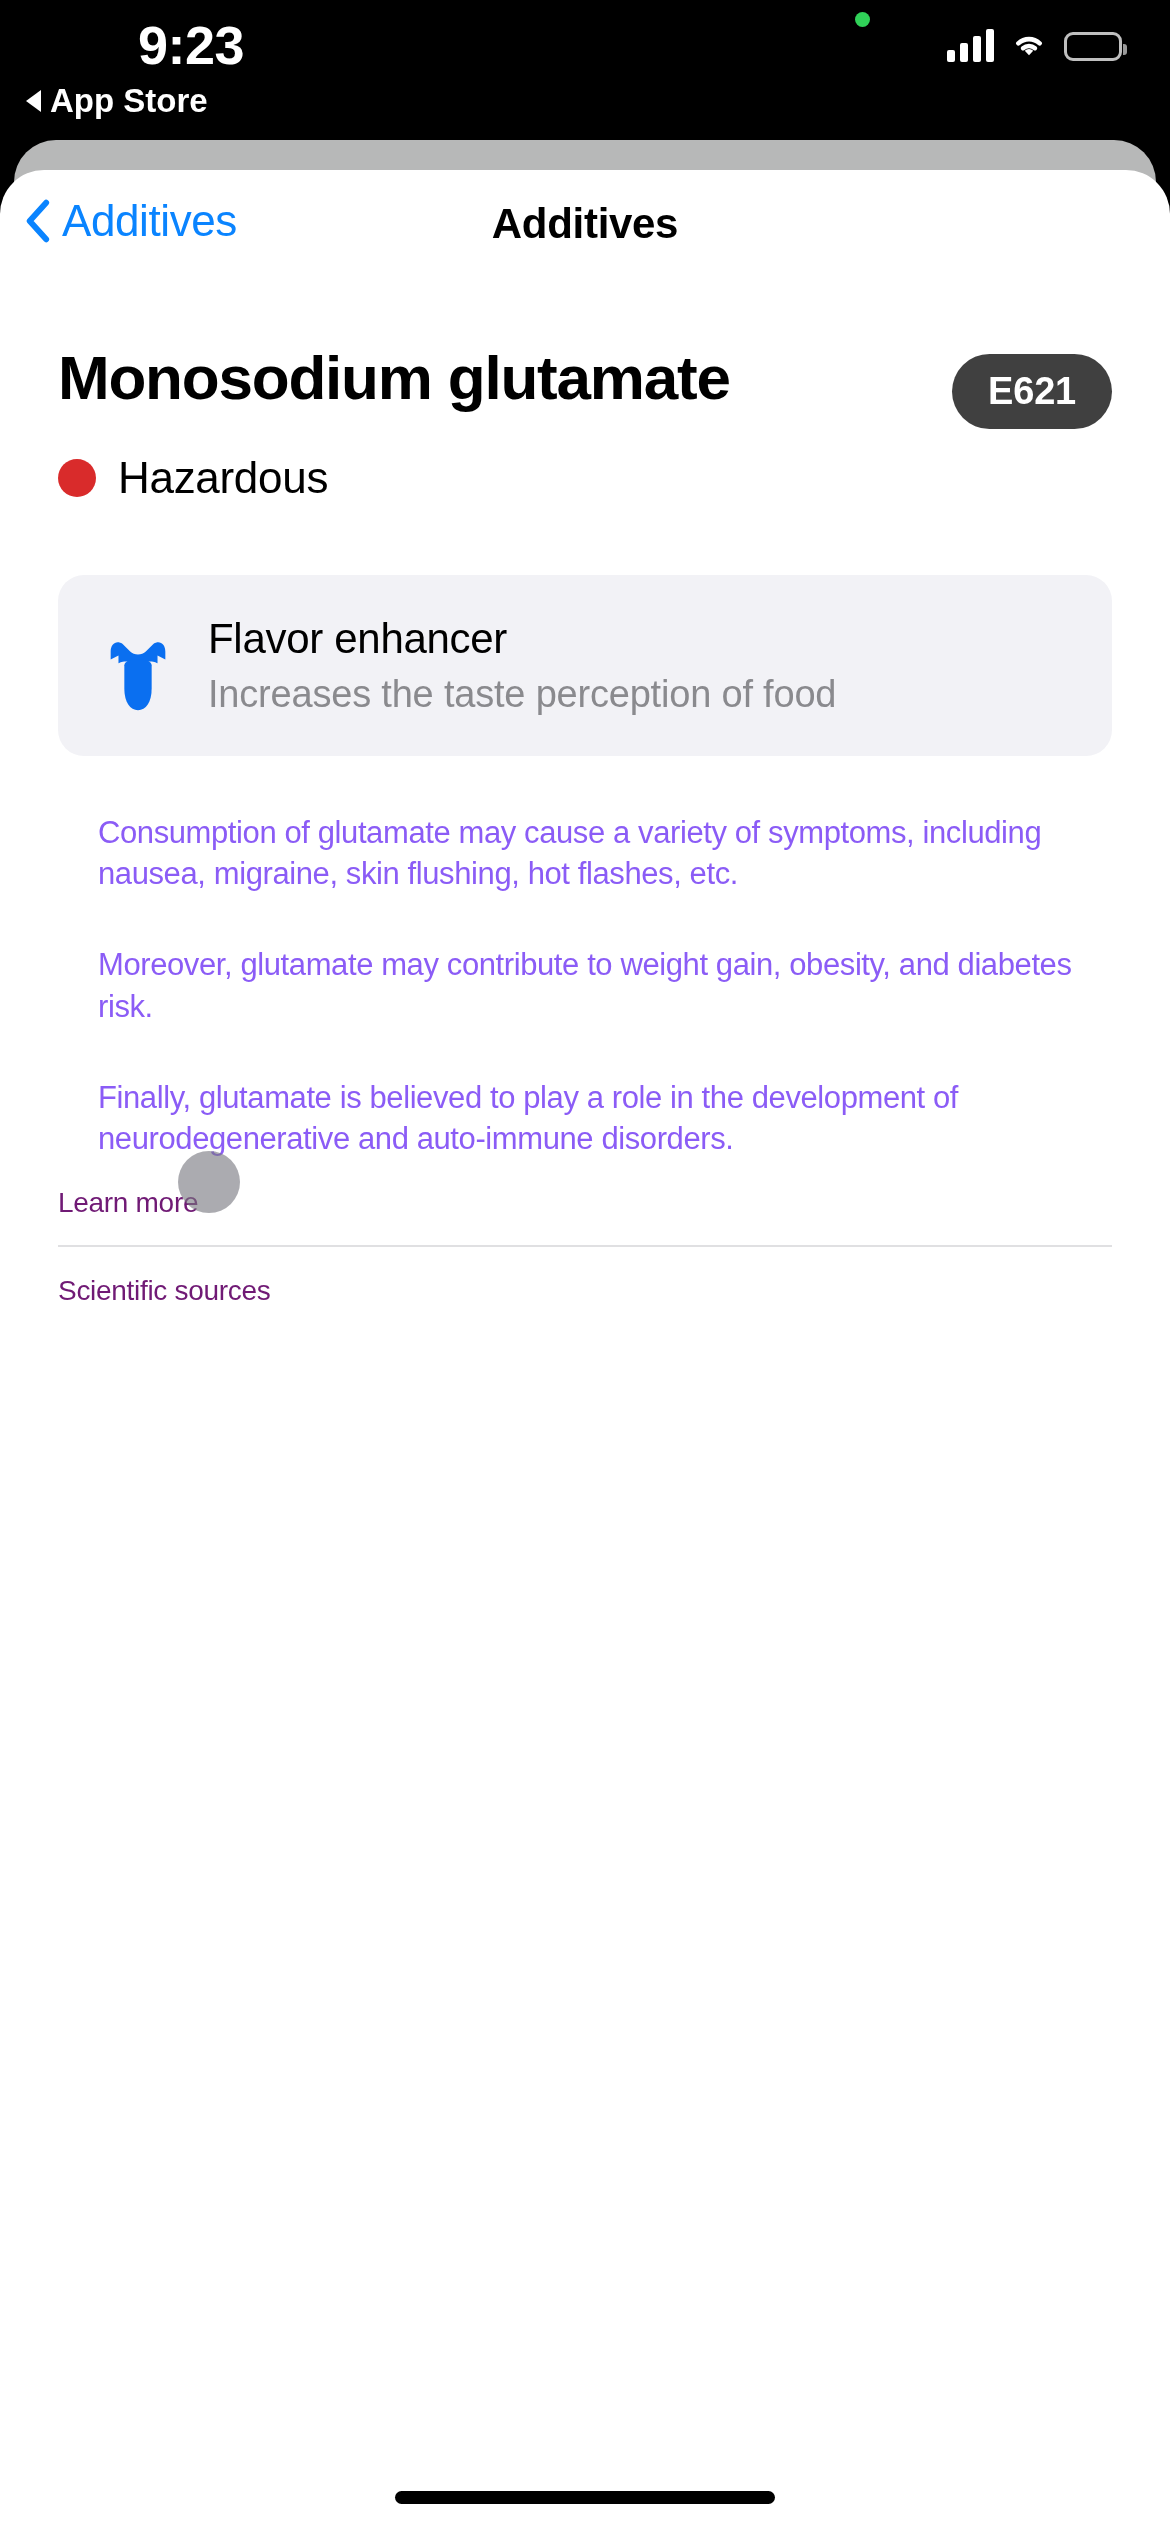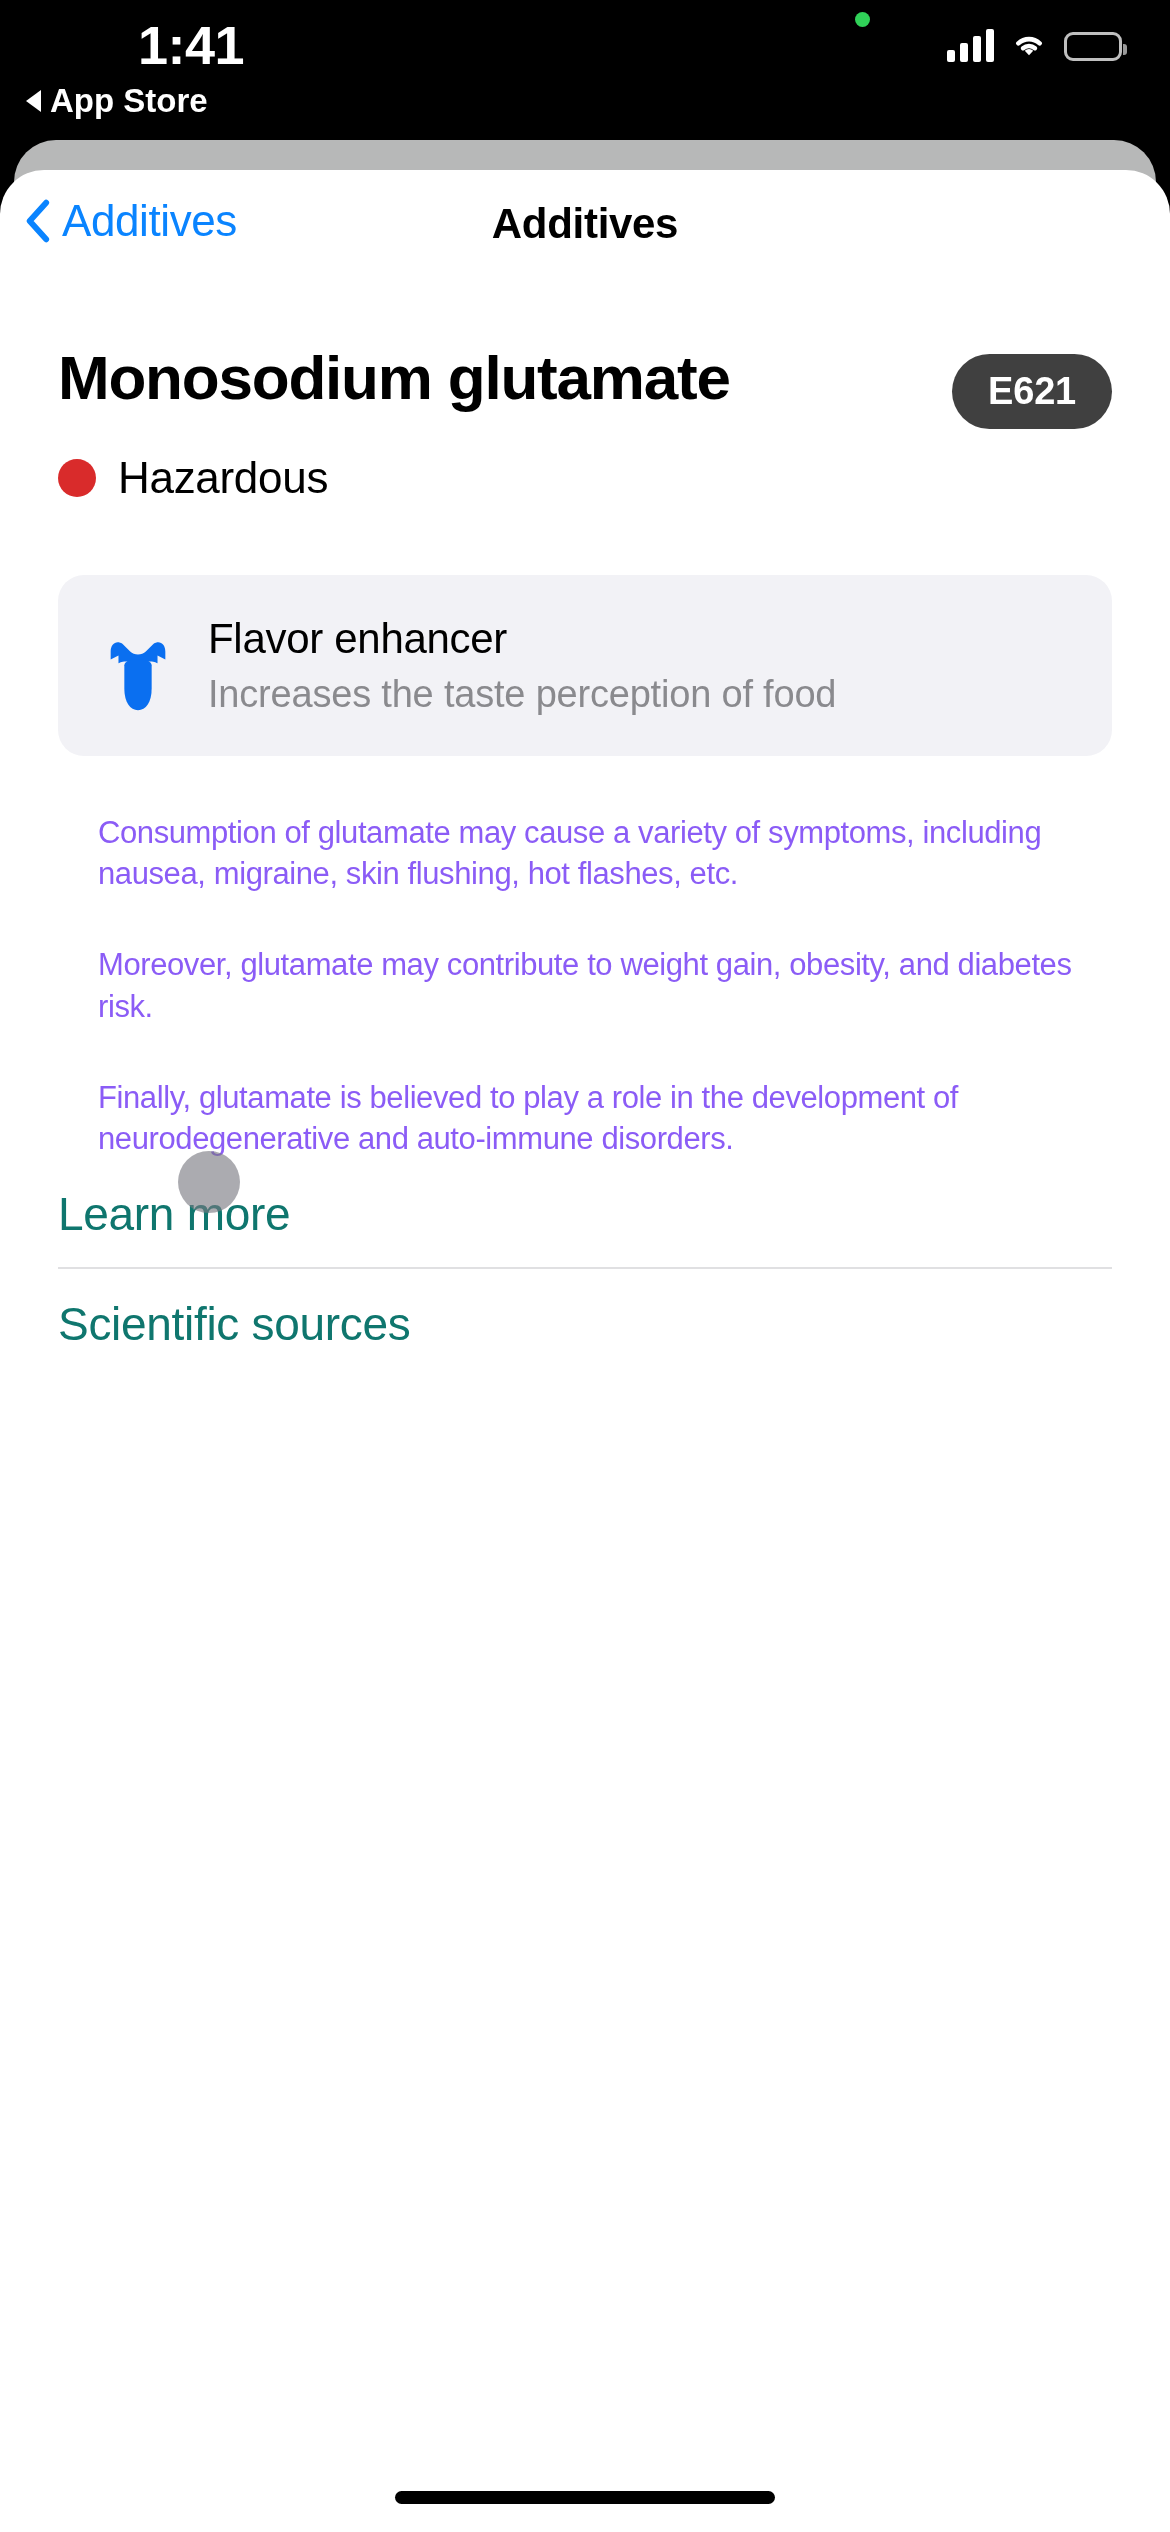--- a/index.html
+++ b/index.html
@@ -137,21 +137,21 @@
     letter-spacing:-0.4px; margin-bottom:50px;margin-left:40px;
   }
   .body-copy p:last-child{ margin-bottom:0; }
 
   
   .link-row{
     position:relative;
     padding:28px 0 26px;
   }
   .inline-link{
-    font-size:46px; color:#0f766e; letter-spacing:-0.3px;
+    font-size:28px; color:#701a75; letter-spacing:-0.3px;
     cursor:pointer; display:inline-block;
   }
   .tap-indicator{
     position:absolute; left:120px; top:-8px;
     width:62px; height:62px; border-radius:50%;
     background:rgba(120,120,128,0.62);
     pointer-events:none;
   }
   .divider{
     height:2px; background:#e0e0e2; width:100%;
@@ -161,21 +161,21 @@
   .home-indicator{
     position:absolute; left:50%; transform:translateX(-50%);
     bottom:28px; width:380px; height:13px;
     background:#000; border-radius:99px;
   }
 </style>
 </head>
 <body>
 
 <div class="status-bar">
-  <div class="status-time">1:41</div>
+  <div class="status-time">9:23</div>
   <div class="recording-dot"></div>
 
   <div class="status-right">
     <span class="signal-bars">
       <i></i>
         <i></i>
         <i></i>
         <i></i>
     </span>
     <span>

